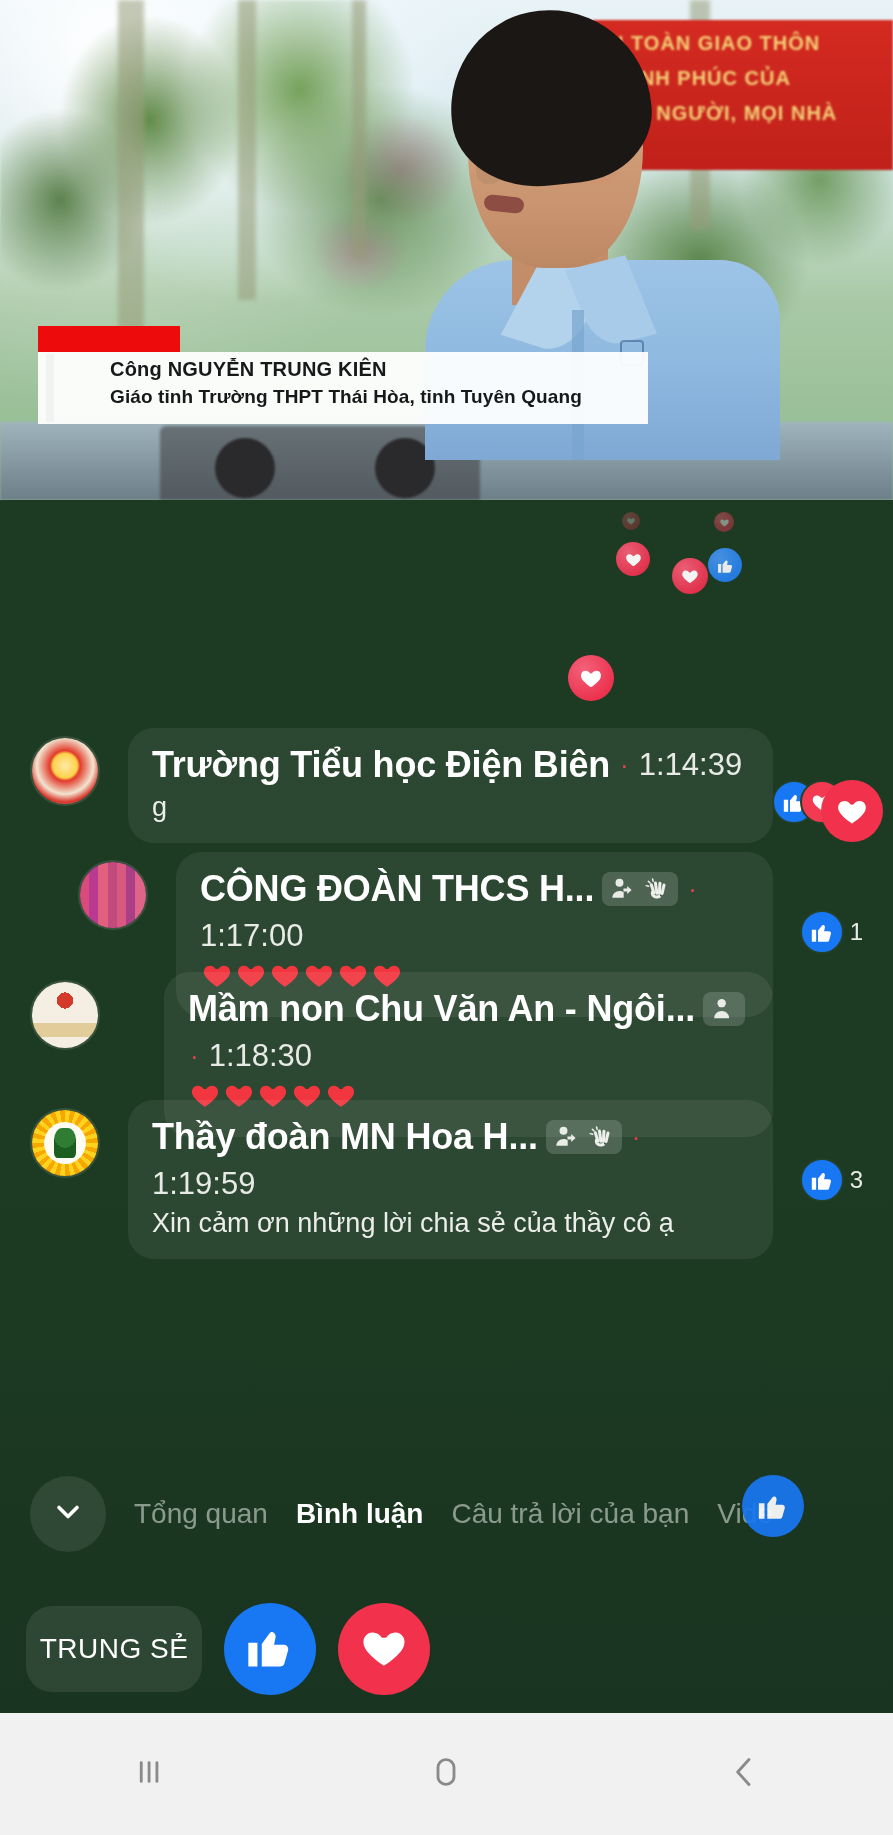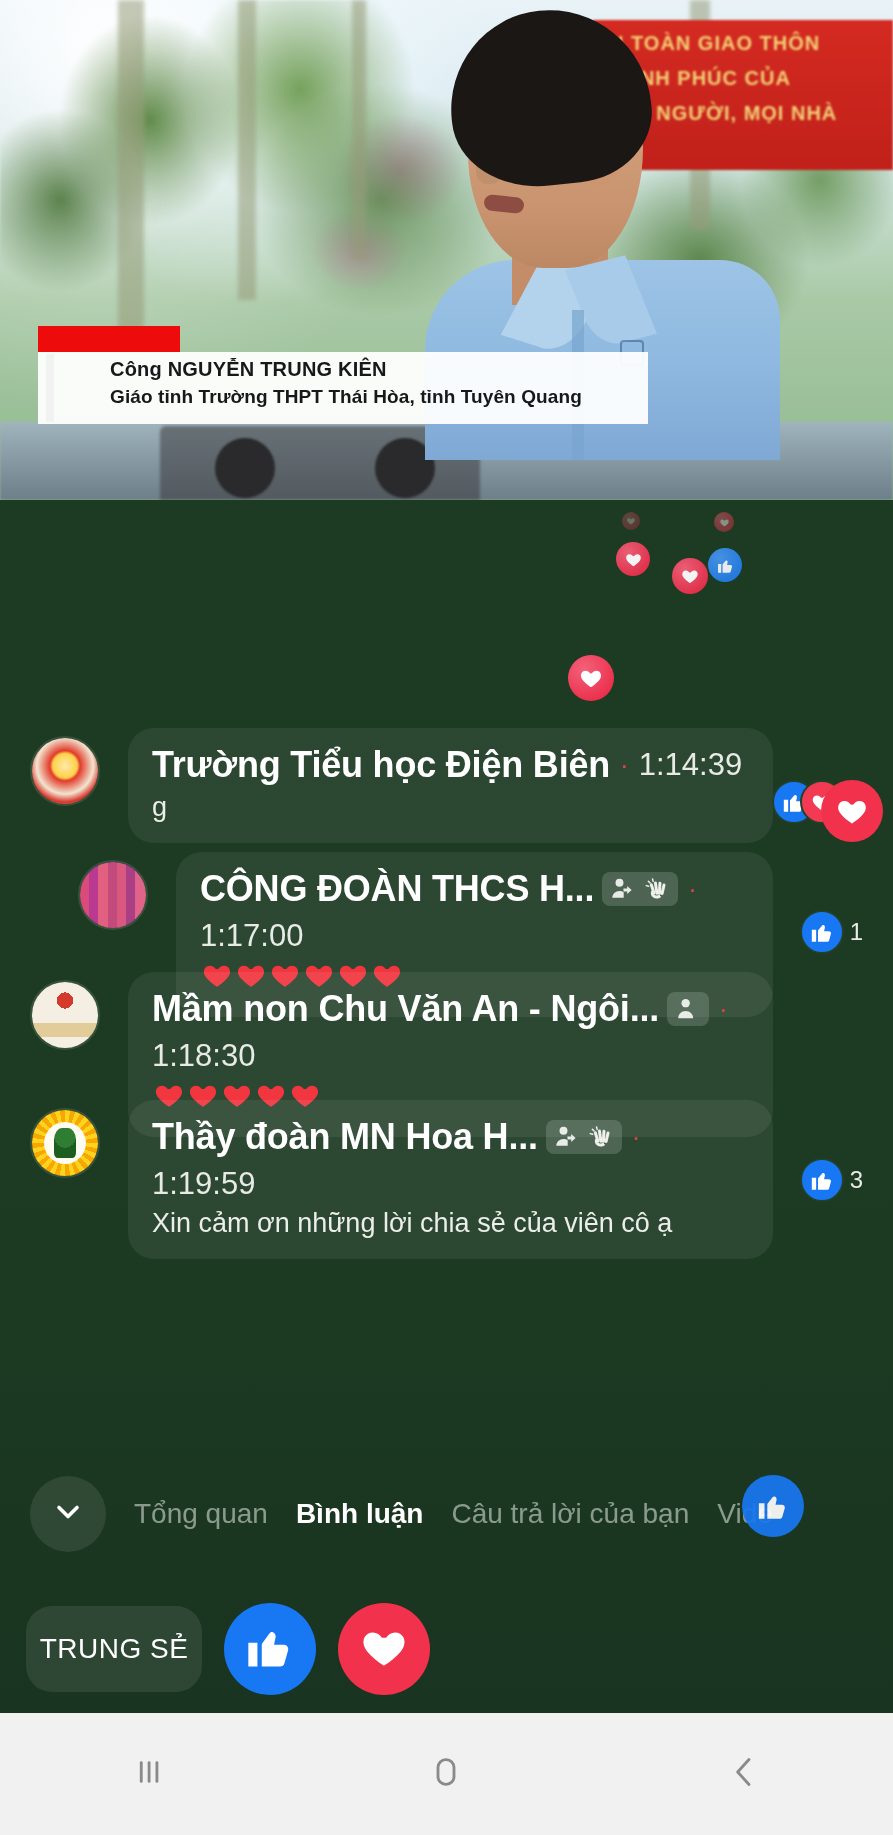--- a/index.html
+++ b/index.html
@@ -400,21 +400,21 @@
             <div class="rx-stack">
               <div class="rx-icon rx-like">
                 <svg width="26" height="26" viewBox="0 0 24 24">
                   <path d="M2.6 10h4v11h-4zM8.3 21h8.3c.95 0 1.78-.6 1.99-1.5l1.65-5.9c.29-1.2-.58-2.35-1.83-2.35h-4.45l.7-3.3c.2-.97-.29-1.93-1.16-2.31-.6-.25-1.3 0-1.6.58L8.3 10.6z" fill="#ffffff"></path>
                 </svg>
               </div>
             </div>
             <span class="rx-count">1</span>
           </div>
         </div>
-        <div class="comment" style="position: absolute; left: 0px; right: 0px; top: 472px;">
+        <div class="comment" style="position: absolute; left: 0px; right: 0px; top: 472px; padding-left: 36px;">
           <div class="avatar" style="position: absolute;">
             <div style="width:100%;height:100%;background:radial-gradient(circle at 50% 28%,#d43a2c 0 14%,#f4efe2 14% 100%);"></div>
             <div style="position:absolute;left:0;bottom:16%;width:100%;height:22%;background:#cfa94f;opacity:.5;"></div>
           </div>
           <div class="bubble">
             <div class="c-head">
               <span class="c-name">Mầm non Chu Văn An - Ngôi...</span>
               <span class="badges">
                 <span class="badge-ico"><svg width="28" height="28" viewBox="0 0 24 24">
                     <circle cx="10" cy="7" r="3.6" fill="#e8ebe6"></circle>
@@ -459,21 +459,21 @@
                       <rect x="13" y="5.8" width="2.6" height="11.2" rx="1.3" transform="rotate(3 14.3 11.4)"></rect>
                       <rect x="15.9" y="7.2" width="2.6" height="10" rx="1.3" transform="rotate(13 17.2 12.2)"></rect>
                       <path d="M7.2 13.5c-1 1.9-.5 4.3 1.3 5.6 2 1.5 5 1.3 7-.3l-1.6-2.1c-1.2 1-3 1.1-4.2.2-.9-.7-1.2-1.9-.7-3z"></path>
                     </g>
                     <path d="M4.6 5.3l1.5 1.6M8.2 3.4l.5 2.1M2.8 9.1l2 .5" stroke="#eef0ec" stroke-width="1.3" stroke-linecap="round" fill="none"></path>
                   </svg></span>
               </span>
               <span class="c-dot">·</span>
               <span class="c-time">1:19:59</span>
             </div>
-            <div class="c-body">Xin cảm ơn những lời chia sẻ của viên cô ạ</div>
+            <div class="c-body">Xin cảm ơn những lời chia sẻ của thầy cô ạ</div>
           </div>
           <div class="reaction-pill" style="top: 58px;">
             <div class="rx-stack">
               <div class="rx-icon rx-like">
                 <svg width="26" height="26" viewBox="0 0 24 24">
                   <path d="M2.6 10h4v11h-4zM8.3 21h8.3c.95 0 1.78-.6 1.99-1.5l1.65-5.9c.29-1.2-.58-2.35-1.83-2.35h-4.45l.7-3.3c.2-.97-.29-1.93-1.16-2.31-.6-.25-1.3 0-1.6.58L8.3 10.6z" fill="#ffffff"></path>
                 </svg>
               </div>
             </div>
             <span class="rx-count">3</span>

